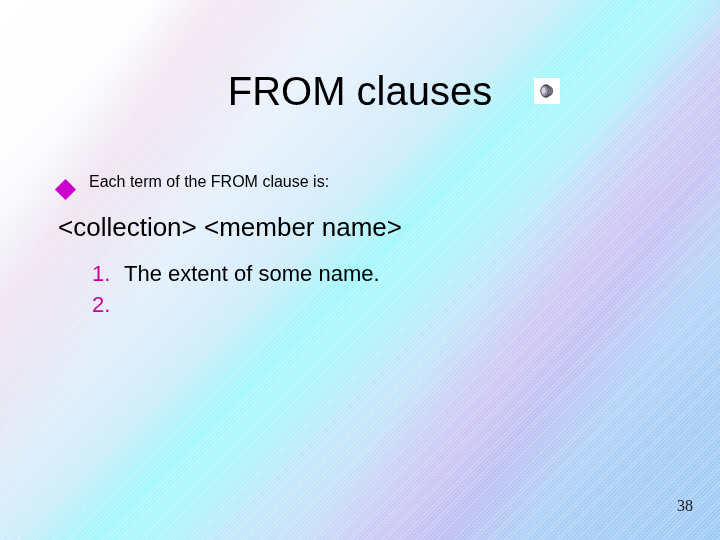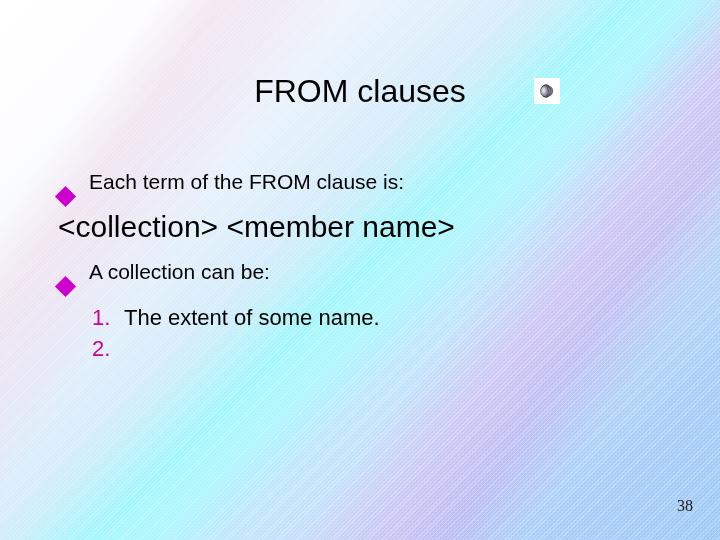--- a/index.html
+++ b/index.html
@@ -85,21 +85,21 @@
 
   #title-block {
     position: absolute;
     top: 68px;
     left: 0;
     width: 720px;
     text-align: center;
   }
   #page-title {
     display: inline-block;
-    font-size: 32px;
+    font-size: 40px;
     line-height: 46px;
     color: #000000;
     font-weight: normal;
     letter-spacing: 0px;
     margin: 0;
   }
   #sound-icon {
     position: absolute;
     left: 534px;
     top: 78px;
@@ -112,39 +112,39 @@
 
   #body-block {
     position: absolute;
     left: 58px;
     top: 160px;
     width: 620px;
   }
 
   .bullet-line {
     display: flex;
-    align-items: flex-end;
-    font-size: 21px;
+    align-items: center;
+    font-size: 16px;
     line-height: 44px;
     color: #000000;
     white-space: nowrap;
   }
   .diamond {
     flex: 0 0 auto;
     width: 15px;
     height: 15px;
     background: #CC00CC;
     transform: rotate(45deg);
     margin-top: 15px;
     margin-right: 16px;
   }
   .bullet-text { display: inline-block; }
 
   .plain-line {
-    font-size: 30px;
+    font-size: 26px;
     line-height: 46px;
     color: #000000;
     white-space: nowrap;
     margin-left: 0px;
   }
 
   #numbered-list {
     margin: 8px 0 0 0;
     padding: 0;
     list-style: none;
@@ -208,24 +208,20 @@
 
     <div id="body-block">
 
       <div class="bullet-line">
         <span class="diamond"></span>
         <span class="bullet-text">Each term of the FROM clause is:</span>
       </div>
 
       <div class="plain-line">&lt;collection&gt; &lt;member name&gt;</div>
 
-      <div class="bullet-line">
-        <span class="diamond"></span>
-        <span class="bullet-text">A collection can be:</span>
-      </div>
 
       <ol id="numbered-list">
         <li class="num-item">
           <span class="num-marker">1.</span>
           <span class="num-text">The extent of some name.</span>
         </li>
         <li class="num-item">
           <span class="num-marker">2.</span>
         </li>
       </ol>

